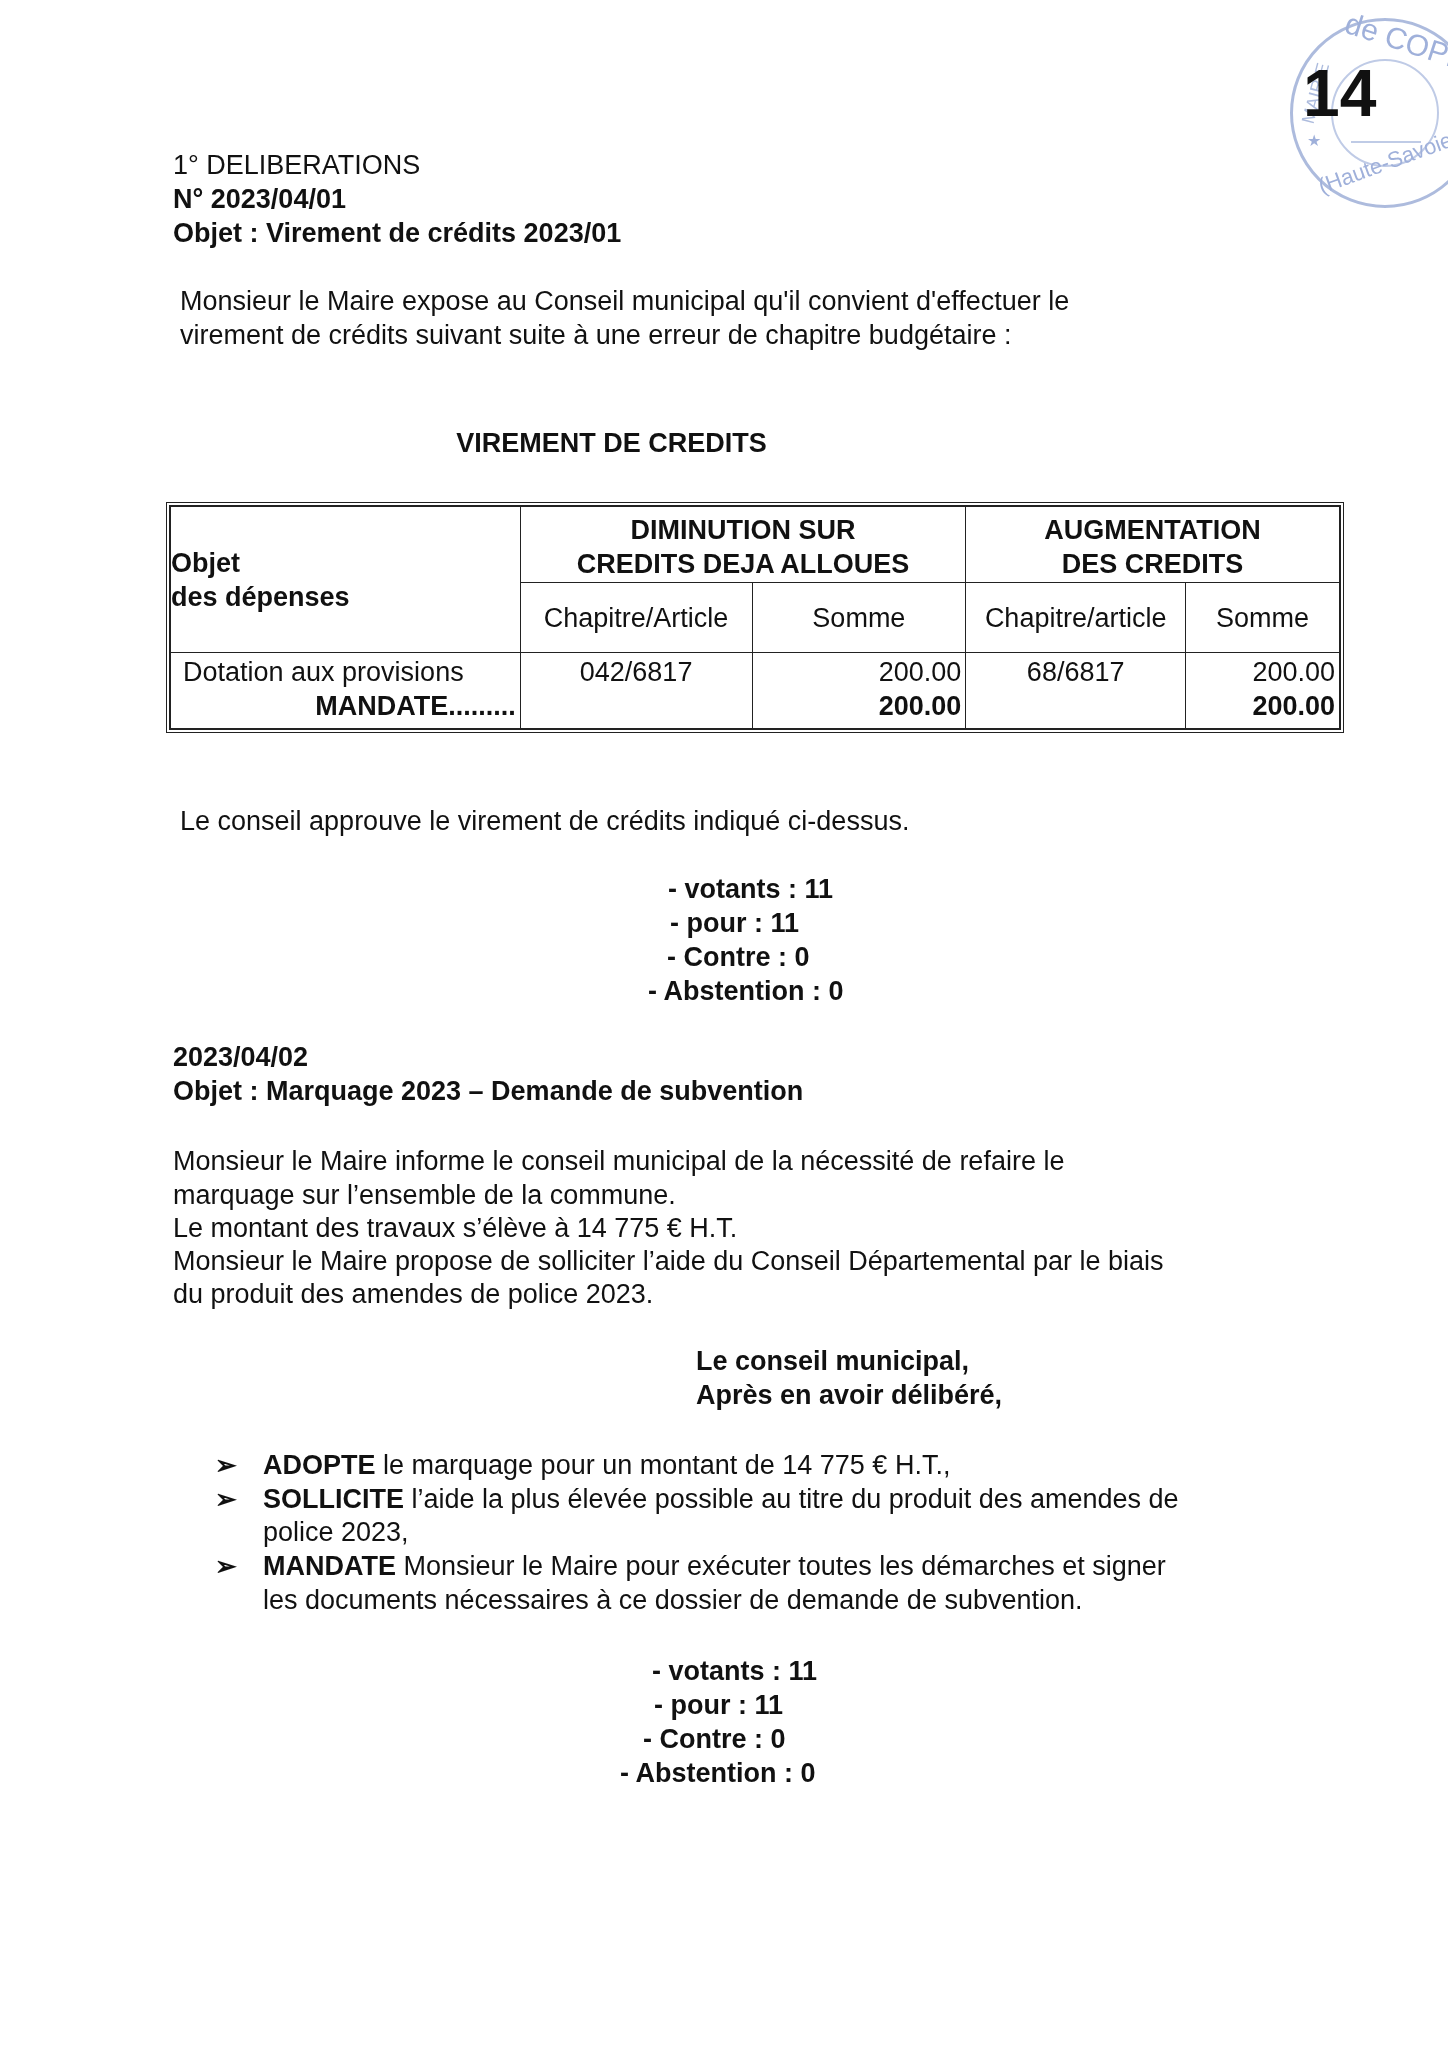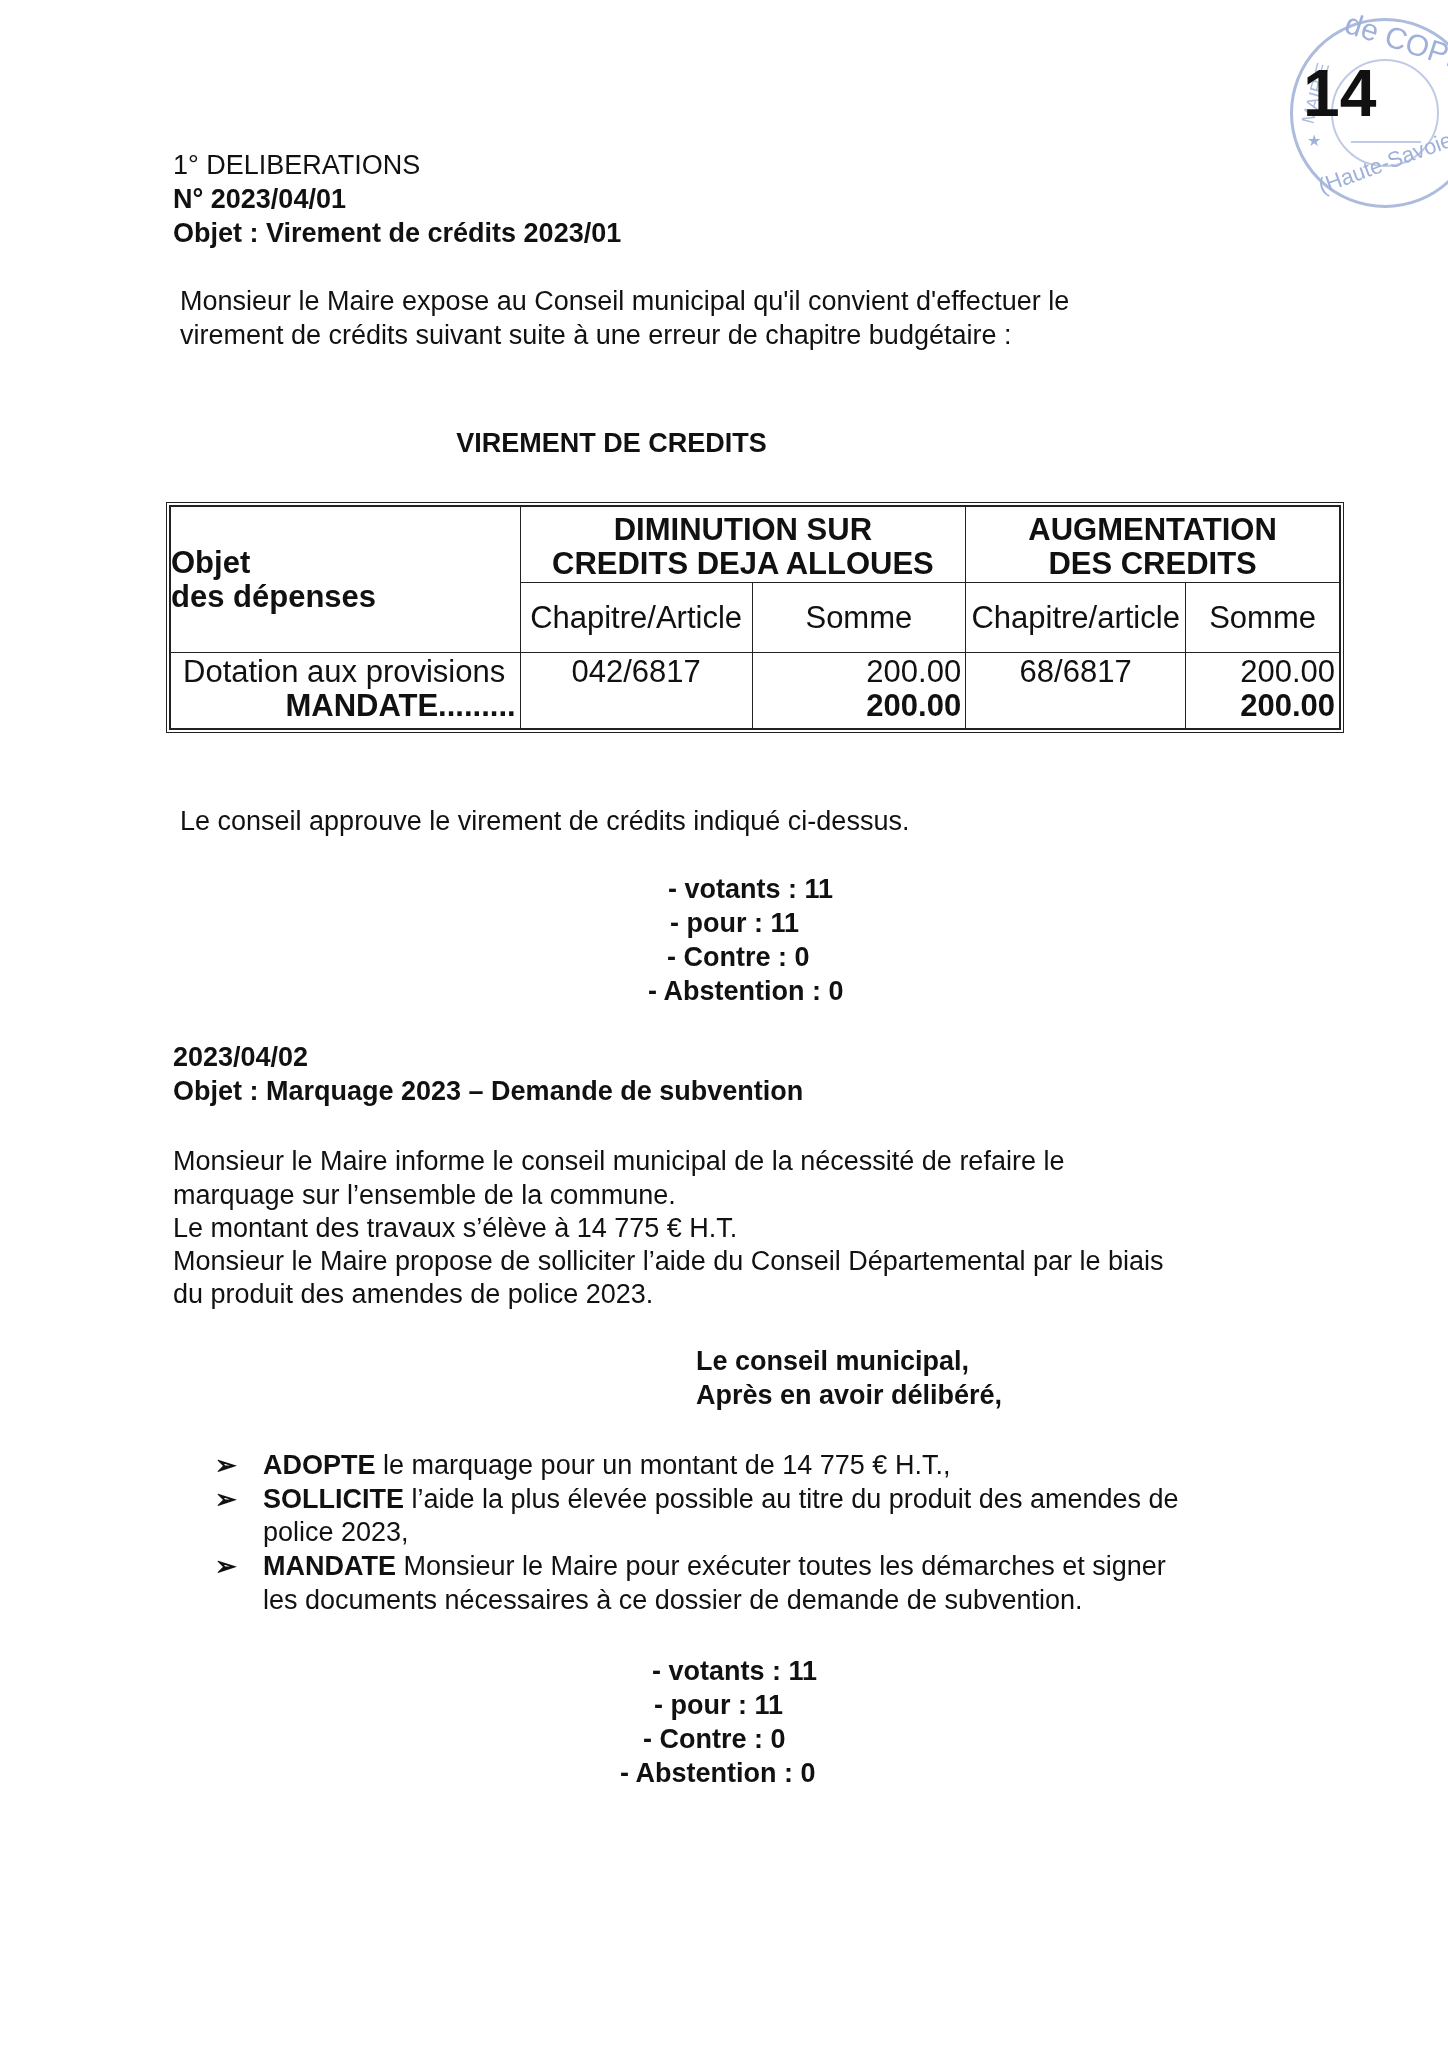--- a/index.html
+++ b/index.html
@@ -55,21 +55,21 @@
 
     
     .vtable {
       position: absolute; left: 170px; top: 506px; width: 1170px;
       border-collapse: collapse;
       outline: 4px double #222;
       outline-offset: 0px;
     }
     .vtable td {
       border: 1.5px solid #222;
-      font-size: 31px; line-height: 34px;
+      font-size: 27px; line-height: 34px;
       vertical-align: middle;
     }
     .vtable .hdr-group { text-align: center; font-weight: bold; height: 76px; padding-top: 4px; }
     .vtable .hdr-obj { text-align: left; font-weight: bold; }
     .vtable .hdr-sub { text-align: center; height: 70px; }
     .vtable .data { vertical-align: top; height: 76px; padding-top: 2px; }
     .right { text-align: right; padding-right: 4px; }
     .center { text-align: center; }
     .left-pad { padding-left: 12px; }
 

